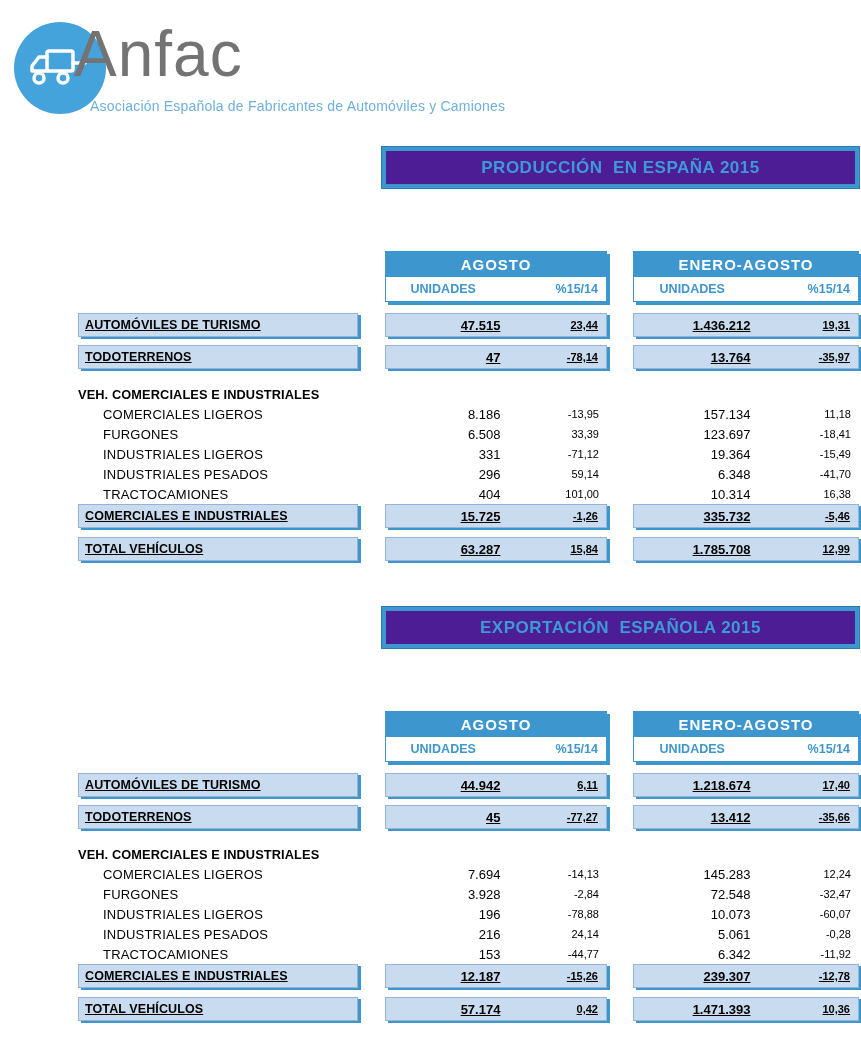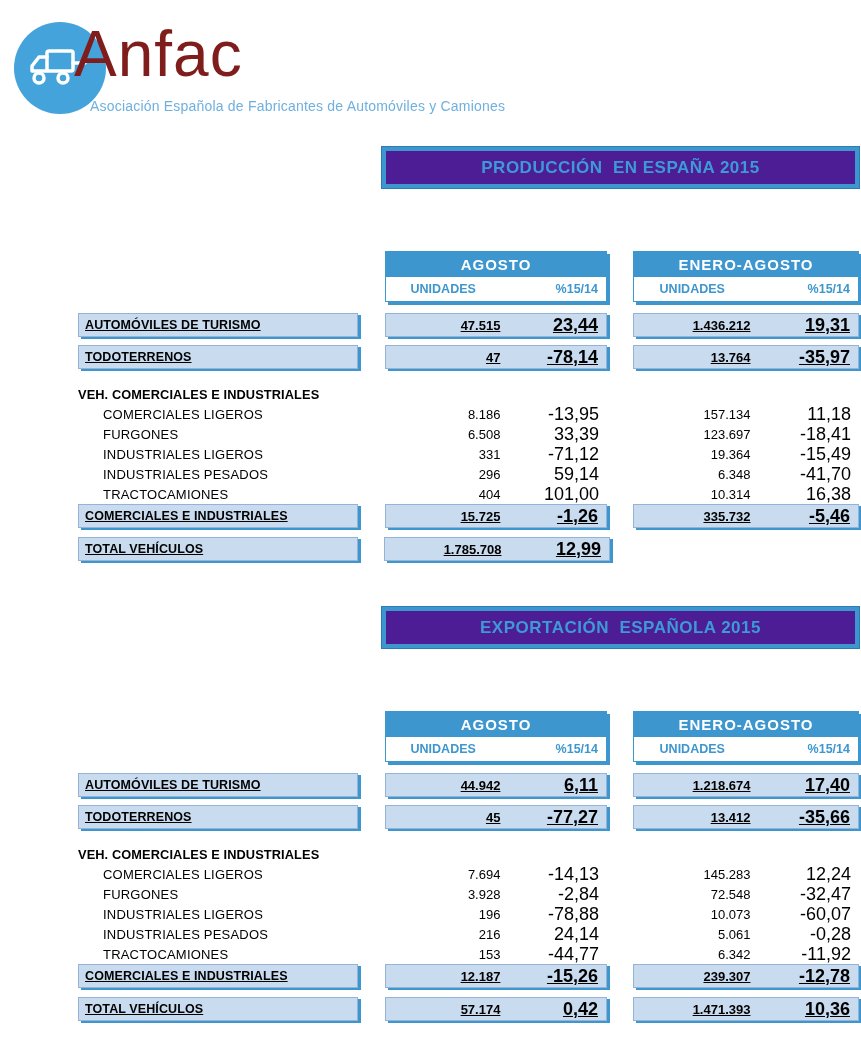--- a/index.html
+++ b/index.html
@@ -8,21 +8,21 @@
     background:#ffffff;font-family:"Liberation Sans",sans-serif;color:#000;
   }
   
   .logo{position:absolute;left:14px;top:20px;width:300px;height:100px;}
   .logo-circle{
     position:absolute;left:0;top:2px;width:92px;height:92px;border-radius:50%;
     background:#45a3dc;display:flex;align-items:center;justify-content:center;
   }
   .logo-brand{
     position:absolute;left:60px;top:2px;font-size:64px;line-height:64px;
-    color:#7f1d1d;letter-spacing:1px;font-weight:400;
+    color:#737373;letter-spacing:1px;font-weight:400;
   }
   .logo-tagline{
     position:absolute;left:76px;top:78px;font-size:14px;color:#6fb0de;letter-spacing:.2px;white-space:nowrap;
   }
   
   .title-box{
     position:absolute;left:382px;width:477px;height:41px;box-sizing:border-box;
     border:4px solid #3e96ce;outline:1px solid #2c7cb3;background:#4c1d95;
     display:flex;align-items:center;justify-content:center;
   }
@@ -49,21 +49,21 @@
   .hdr-sub .sp2{width:48%;text-align:right;padding-right:8px;box-sizing:border-box;color:#3e96ce;font-weight:bold;font-size:12.5px;}
   
   .cellbox{
     background:#c9dcef;border:1px solid #95b3d7;box-shadow:3px 2px 0 0 #3e96ce;
   }
   .rb{height:24px;text-decoration:underline;}
   .rb .cL,.rb .g1,.rb .g2{height:24px;display:flex;align-items:center;}
   .rb .lbl{font-weight:bold;font-size:12.5px;padding-left:6px;letter-spacing:.1px;}
   .valgrp{display:flex;width:100%;align-items:center;}
   .u{width:52%;text-align:right;font-size:13px;}
-  .p{width:48%;text-align:right;padding-right:8px;box-sizing:border-box;font-size:18px;}
+  .p{width:48%;text-align:right;padding-right:8px;box-sizing:border-box;font-size:11px;}
   .rb .u,.rb .p{font-weight:bold;}
   
   .rs{height:20px;align-items:center;margin-top:15px;}
   .rs .cL{font-weight:bold;font-size:12.8px;letter-spacing:.1px;}
   .ri{height:20px;align-items:center;}
   .ri .cL{font-size:13px;padding-left:25px;box-sizing:border-box;letter-spacing:.2px;}
   .ri .u,.ri .p{font-weight:normal;}
   .mt11{margin-top:11px}.mt8{margin-top:8px}.mt12{margin-top:0}.mt9{margin-top:9px}
 </style>
 </head>
@@ -235,20 +235,26 @@
     <div class="g2 cellbox">
         <div class="valgrp">
           <span class="u">335.732</span>
           <span class="p">-5,46</span>
         </div>
       </div>
   </div>
 
   <div class="row rb mt9">
     <div class="cL cellbox lbl">TOTAL VEHÍCULOS</div>
+    <div class="g1 cellbox">
+        <div class="valgrp">
+          <span class="u">63.287</span>
+          <span class="p">15,84</span>
+        </div>
+      </div>
     <div class="g2 cellbox">
         <div class="valgrp">
           <span class="u">1.785.708</span>
           <span class="p">12,99</span>
         </div>
       </div>
   </div>
 </div>
 
 <div class="title-box" style="top:607px">

